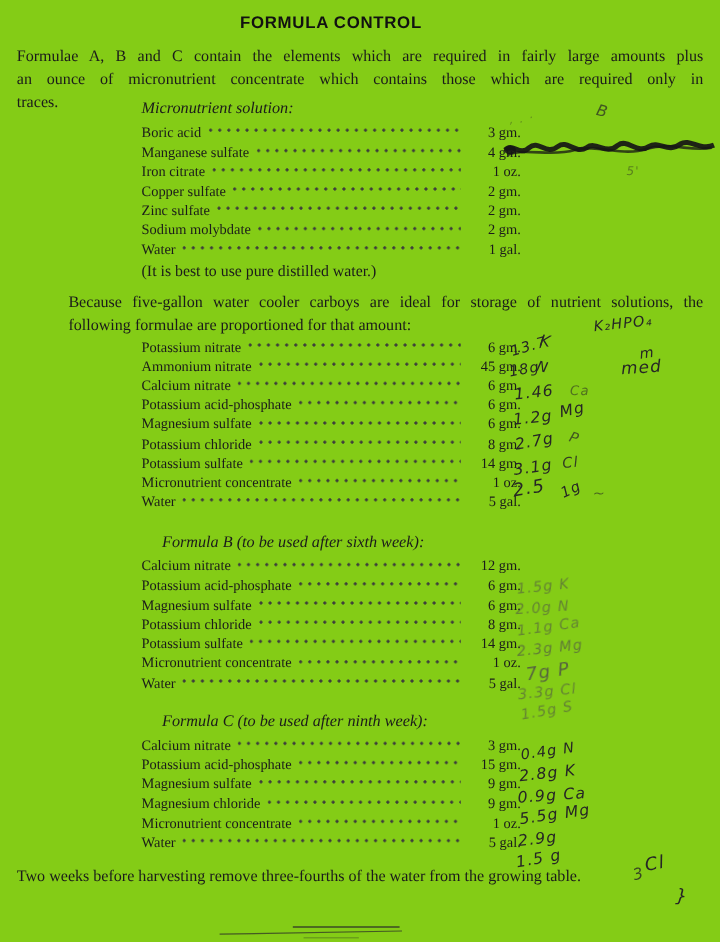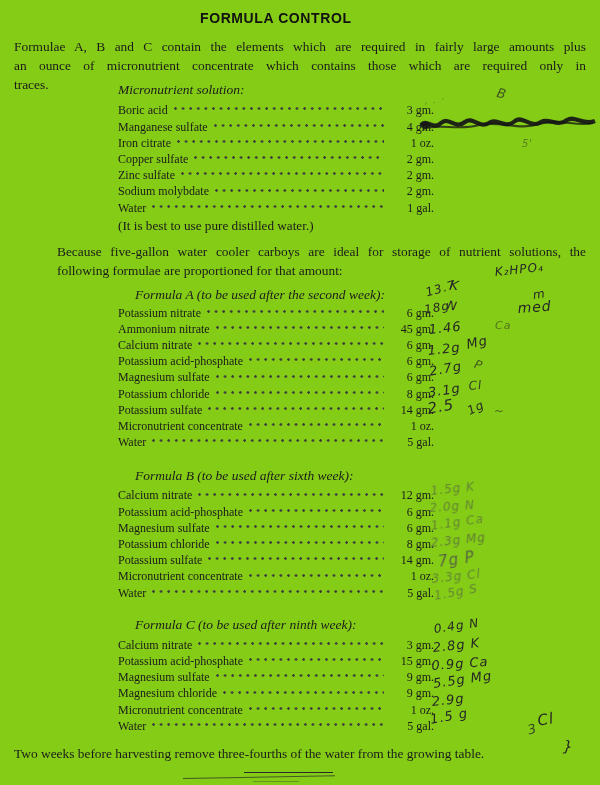--- a/index.html
+++ b/index.html
@@ -93,21 +93,20 @@
       </div>
   </div>
 
   <div class="note">(It is best to use pure distilled water.)</div>
 
   <div class="para p2">
     <div class="jline">Because  five-gallon  water  cooler  carboys  are ideal for storage of nutrient solutions, the</div>
     <div class="jline jlast">following formulae are proportioned for that amount:</div>
   </div>
 
-  <div class="fhead fa">Formula A (to be used after the second week):</div>
   <div class="flist">
     <div class="row">
         <span class="nm">Potassium nitrate</span>
         <span class="dots"></span>
         <span class="val">6 gm.</span>
       </div>
     <div class="row">
         <span class="nm">Ammonium nitrate</span>
         <span class="dots"></span>
         <span class="val">45 gm.</span>
@@ -237,21 +236,21 @@
   </svg>
 
   <span class="hw" style="left:494px;top:265px;font-size:12px;transform:rotate(-6deg)">K₂HPO₄</span>
   <span class="hw" style="left:532px;top:288px;font-size:12px;transform:rotate(-8deg)">m</span>
   <span class="hw" style="left:517px;top:300px;font-size:14px;transform:rotate(-4deg)">med</span>
   <span class="hw" style="left:424px;top:286px;font-size:12px;transform:rotate(-16deg)">13.7</span>
   <span class="hw" style="left:451px;top:277px;font-size:13px;transform:rotate(8deg)">K</span>
   <span class="hw" style="left:423px;top:303px;font-size:12px;transform:rotate(-10deg)">18g</span>
   <span class="hw" style="left:449px;top:298px;font-size:12px;transform:rotate(12deg)">N</span>
   <span class="hw" style="left:428px;top:322px;font-size:13px;transform:rotate(-6deg)">1.46</span>
-  <span class="hw" style="left:495px;top:319px;font-size:11px;opacity:.55">Ca</span>
+  <span class="hw" style="left:475px;top:319px;font-size:11px;opacity:.55">Ca</span>
   <span class="hw" style="left:427px;top:343px;font-size:13px;transform:rotate(-6deg)">1.2g</span>
   <span class="hw" style="left:465px;top:337px;font-size:13px;transform:rotate(-12deg)">Mg</span>
   <span class="hw" style="left:428px;top:364px;font-size:13px;transform:rotate(-10deg)">2.7g</span>
   <span class="hw" style="left:477px;top:357px;font-size:12px;transform:rotate(18deg);opacity:.7">P</span>
   <span class="hw" style="left:427px;top:385px;font-size:13px;transform:rotate(-8deg)">3.1g</span>
   <span class="hw" style="left:468px;top:379px;font-size:12px;transform:rotate(-5deg);opacity:.85">Cl</span>
   <span class="hw" style="left:426px;top:400px;font-size:15px;transform:rotate(-10deg)">2.5</span>
   <span class="hw" style="left:465px;top:405px;font-size:12px;transform:rotate(-25deg)">1g</span>
   <span class="hw" style="left:494px;top:404px;font-size:12px;opacity:.6">~</span>
 

